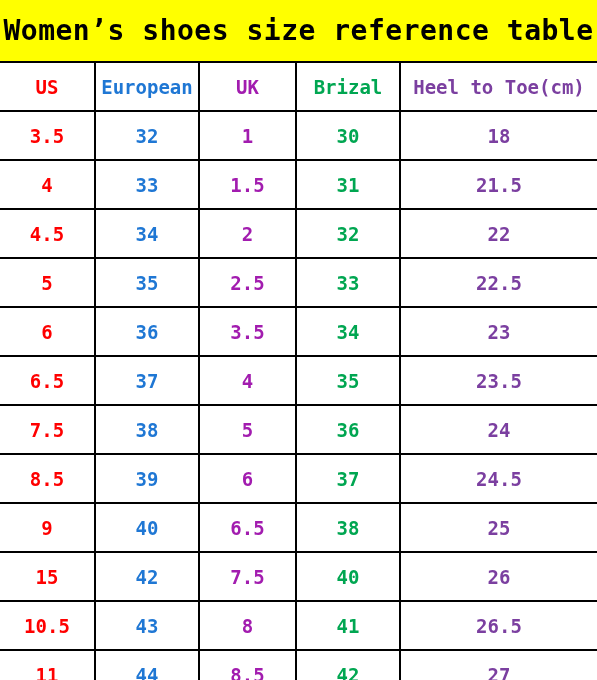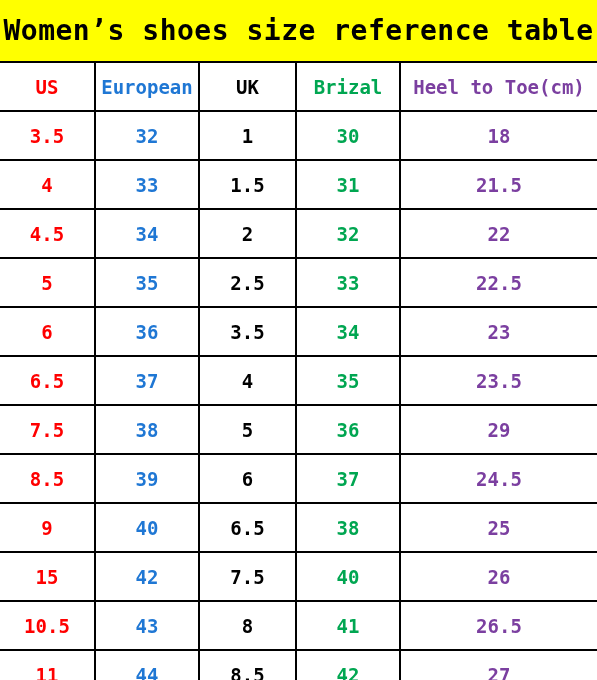--- a/index.html
+++ b/index.html
@@ -68,21 +68,21 @@
   #size-table th:last-child,
   #size-table td:last-child  { border-right: none; border-radius: 7px; }
   
   #size-table tbody tr:last-child td { border-bottom: none; }
 
   #size-table th { font-size: 19px; }
 
   
   .col-us       { color: #FF0000; }
   .col-european { color: #1F77D4; border-radius: 20px; }
-  .col-uk       { color: #000000; }
+  .col-uk       { color: #a21caf; }
   .col-brizal   { color: #00A651; }
   .col-heel     { color: #7B3FA0; }
 </style>
 </head>
 <body>
 
 <div id="title-banner">
   <div id="title-text">Women’s shoes size reference table</div>
 </div>
 
@@ -144,21 +144,21 @@
         <td class="col-european">37</td>
         <td class="col-uk">4</td>
         <td class="col-brizal">35</td>
         <td class="col-heel">23.5</td>
       </tr>
       <tr>
         <td class="col-us">7.5</td>
         <td class="col-european">38</td>
         <td class="col-uk">5</td>
         <td class="col-brizal">36</td>
-        <td class="col-heel">29</td>
+        <td class="col-heel">24</td>
       </tr>
       <tr>
         <td class="col-us">8.5</td>
         <td class="col-european">39</td>
         <td class="col-uk">6</td>
         <td class="col-brizal">37</td>
         <td class="col-heel">24.5</td>
       </tr>
       <tr>
         <td class="col-us">9</td>

